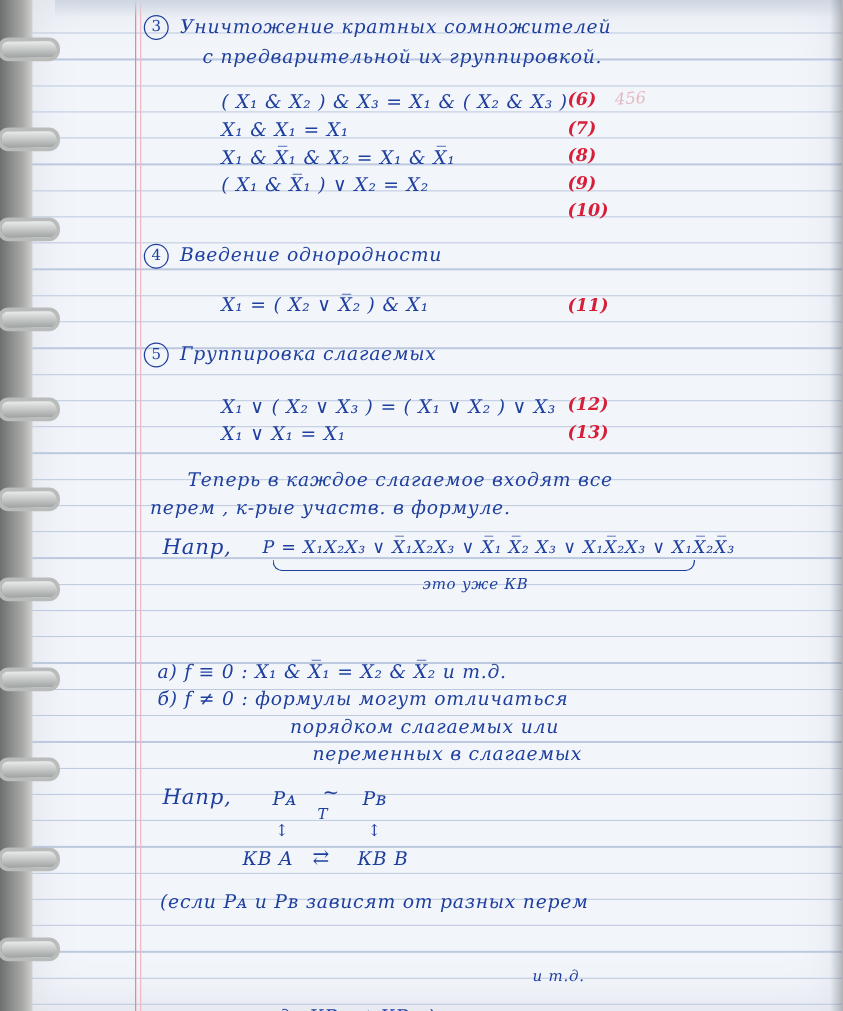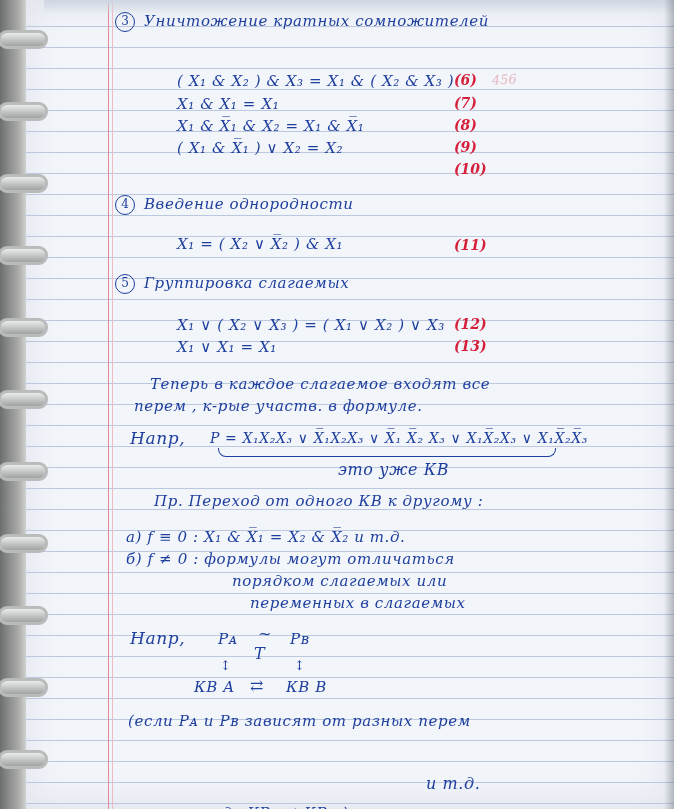--- a/index.html
+++ b/index.html
@@ -115,21 +115,21 @@
     border-bottom: 1.2px solid #1e3f9e;
     border-left: 1.2px solid #1e3f9e;
     border-right: 1.2px solid #1e3f9e;
     border-radius: 0 0 8px 8px;
   }
   .arrowstack {
     position: absolute;
     font-size: 13px;
     font-style: normal;
   }
-  .smalltxt { font-size: 16px; }
+  .smalltxt { font-size: 12px; }
   .faint {
     position: absolute;
     color: #e6b9c2;
     font-size: 13px;
     font-style: italic;
     transform: rotate(-4deg);
   }
   .curve-top {
     position: absolute;
     left: 22px; top: 0;
@@ -178,20 +178,21 @@
     <div class="margin-line2"></div>
     <div class="curve-top"></div>
     <div class="edge-shadow"></div>
 
     <div class="ink">
 
       <div class="faint" style="left:470px; top:72px;">456</div>
 
       <div class="circle-num" style="left:93px; top:12px;">3</div>
       <div class="line" style="left:122px; top:12px;">Уничтожение    кратных    сомножителей</div>
+      <div class="line" style="left:140px; top:36px;">с   предварительной   их   группировкой.</div>
 
       <div class="line" style="left:155px; top:72px;">( X₁ &amp; X₂ ) &amp; X₃  =  X₁ &amp; ( X₂ &amp; X₃ )</div>
       <div class="num red" style="left:432px; top:72px;">(6)</div>
 
       <div class="line" style="left:155px; top:95px;">X₁ &amp; X₁  =  X₁</div>
       <div class="num red" style="left:432px; top:95px;">(7)</div>
 
       <div class="line" style="left:155px; top:117px;">X₁ &amp; X̅₁ &amp; X₂  =  X₁ &amp; X̅₁</div>
       <div class="num red" style="left:432px; top:117px;">(8)</div>
 
@@ -209,28 +210,27 @@
       <div class="circle-num" style="left:93px; top:274px;">5</div>
       <div class="line" style="left:122px; top:274px;">Группировка  слагаемых</div>
 
       <div class="line" style="left:155px; top:316px;">X₁ ∨ ( X₂ ∨ X₃ )  =  ( X₁ ∨ X₂ ) ∨ X₃</div>
       <div class="num red" style="left:432px; top:316px;">(12)</div>
 
       <div class="line" style="left:155px; top:338px;">X₁ ∨ X₁  =  X₁</div>
       <div class="num red" style="left:432px; top:338px;">(13)</div>
 
       <div class="line" style="left:128px; top:375px;">Теперь  в  каждое  слагаемое  входят  все</div>
-      <div class="line" style="left:112px; top:397px;text-align:center;">перем , к-рые участв. в формуле.</div>
+      <div class="line" style="left:98px; top:397px;text-align:center;">перем , к-рые участв. в формуле.</div>
 
       <div class="line" style="left:108px; top:428px; font-size:17px;">Напр,</div>
       <div class="line" style="left:188px; top:430px; font-size:14px;">P  =  X₁X₂X₃ ∨ X̅₁X₂X₃ ∨ X̅₁ X̅₂ X₃ ∨ X₁X̅₂X₃ ∨ X₁X̅₂X̅₃</div>
       <div class="underbrace" style="left:196px; top:448px; width:336px;"></div>
       <div class="line smalltxt" style="left:316px; top:460px;">это уже КВ</div>
 
-      <div class="line" style="left:132px; top:492px;">Пр. Переход  от  одного   КВ   к  другому :</div>
 
       <div class="line" style="left:104px; top:528px;">а)  f ≡ 0 :  X₁ &amp; X̅₁  =  X₂ &amp; X̅₂   и т.д.</div>
       <div class="line" style="left:104px; top:550px;">б)  f ≠ 0 :  формулы    могут    отличаться</div>
       <div class="line" style="left:210px; top:572px;">порядком  слагаемых  или</div>
       <div class="line" style="left:228px; top:594px;">переменных в слагаемых</div>
 
       <div class="line" style="left:108px; top:628px; font-size:17px;">Напр,</div>
       <div class="line" style="left:196px; top:630px;">Pᴀ</div>
       <div class="line" style="left:236px; top:624px; font-size:16px;">~</div>
       <div class="line" style="left:268px; top:630px;">Pʙ</div>

